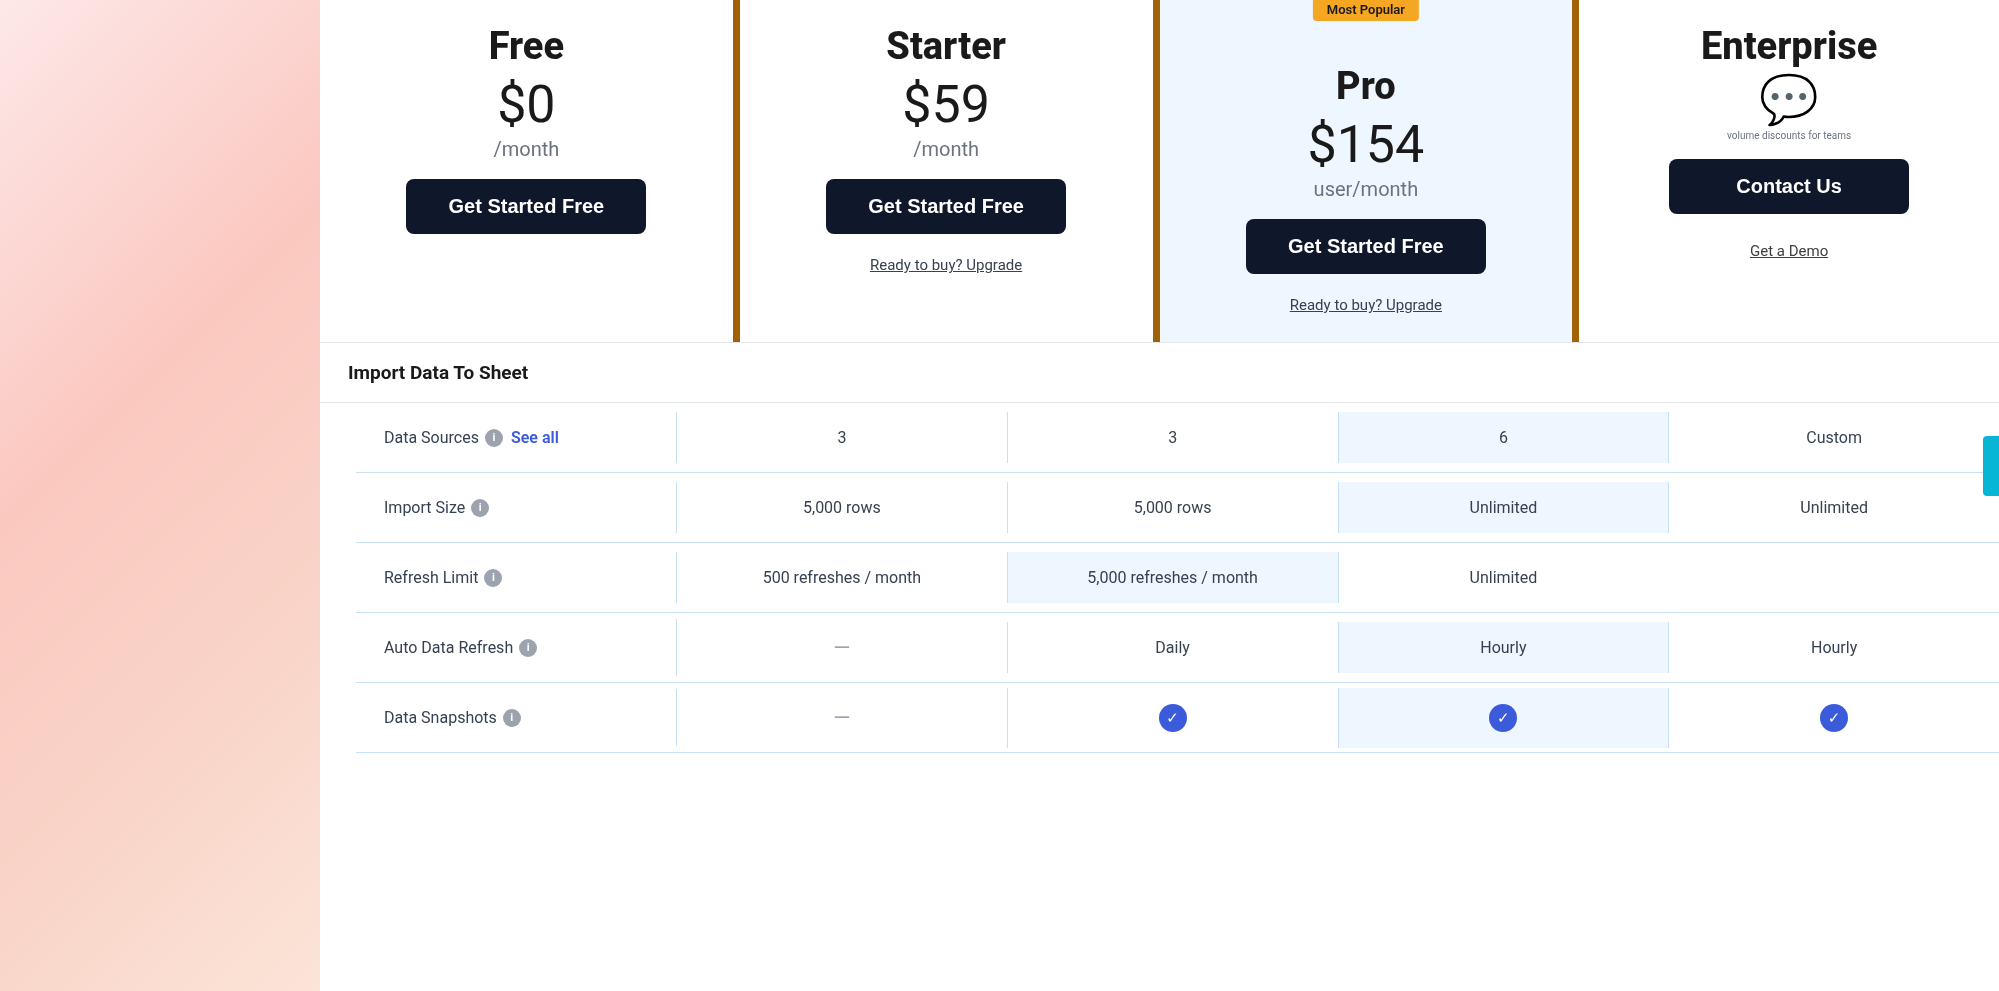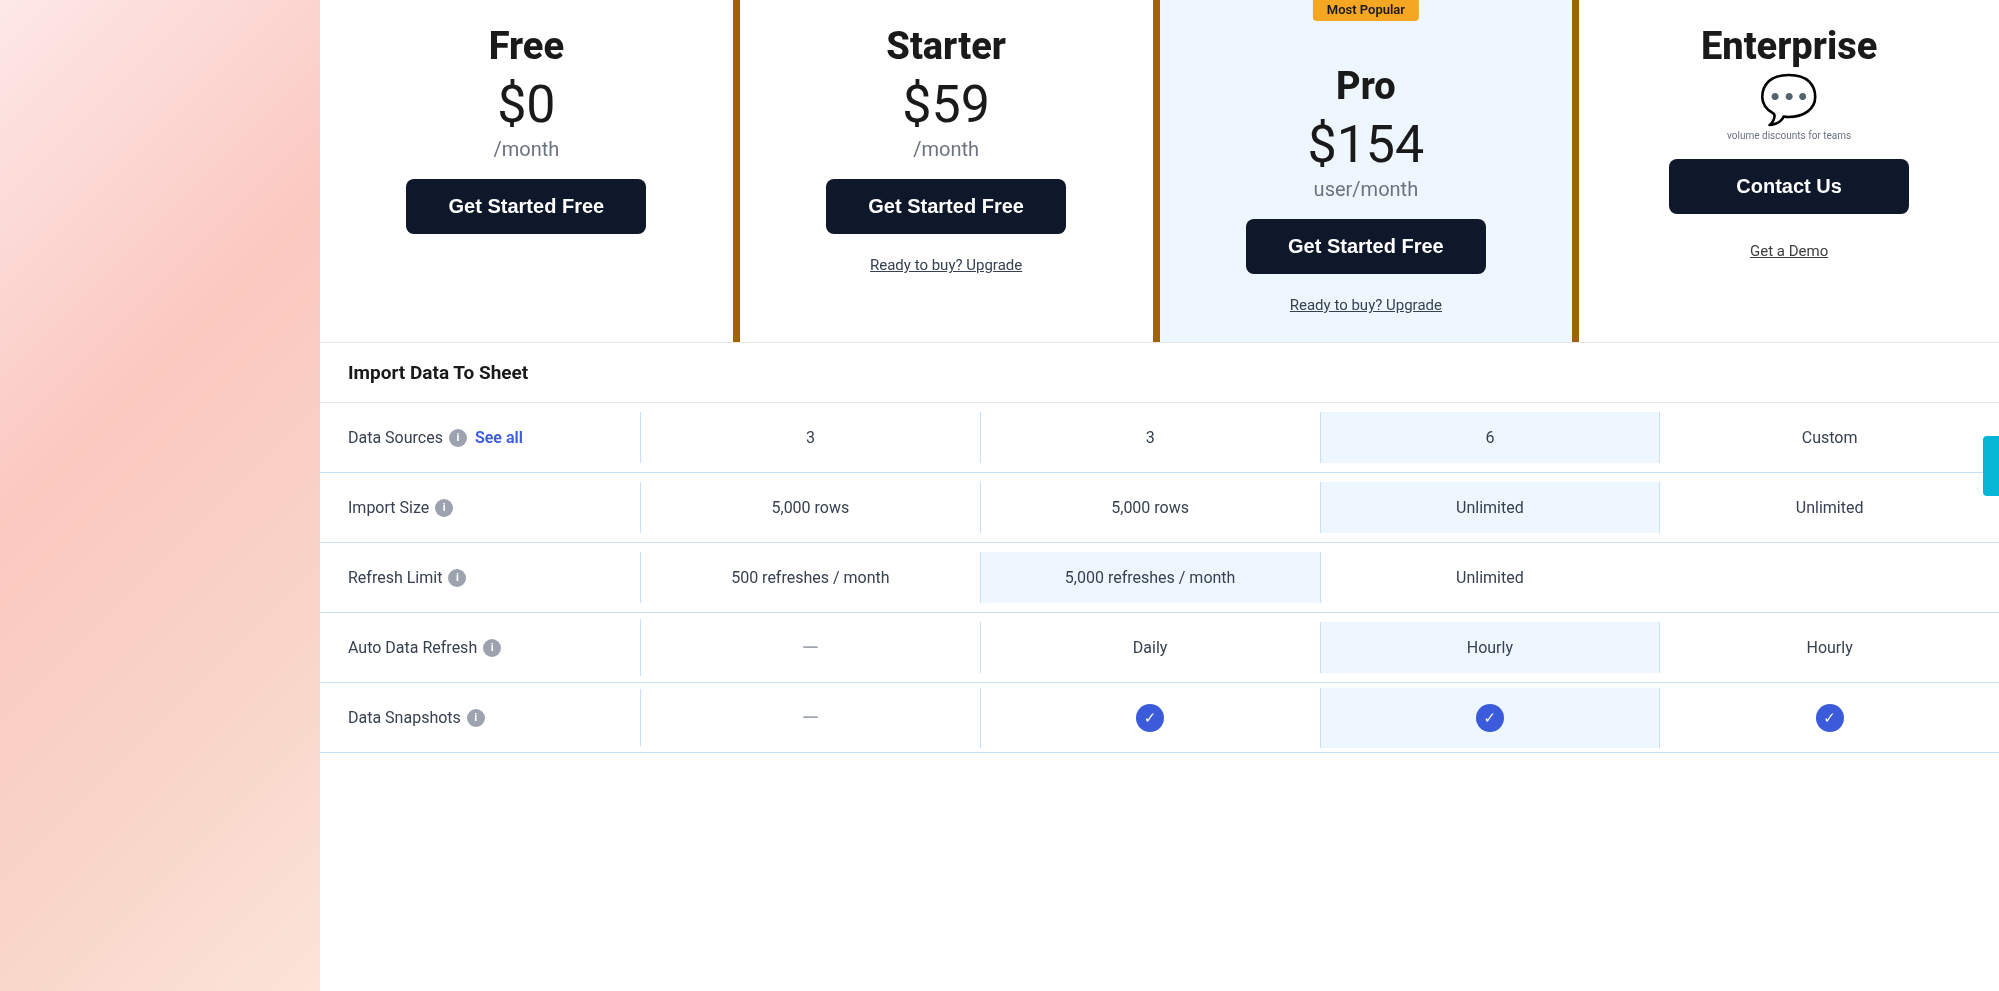--- a/index.html
+++ b/index.html
@@ -164,20 +164,21 @@
       border-bottom: 1px solid #e5e7eb;
       background: #fff;
     }
 
     .feature-row {
       display: grid;
       grid-template-columns: 320px 1fr 1fr 1fr 1fr;
       border-bottom: 1px solid #c7e0f7;
       min-height: 70px;
       align-items: center;
+      margin-left: 36px;
     }
 
     .feature-label-cell {
       padding: 16px 28px;
       display: flex;
       align-items: center;
       gap: 6px;
       font-size: 16px;
       color: #374151;
     }

